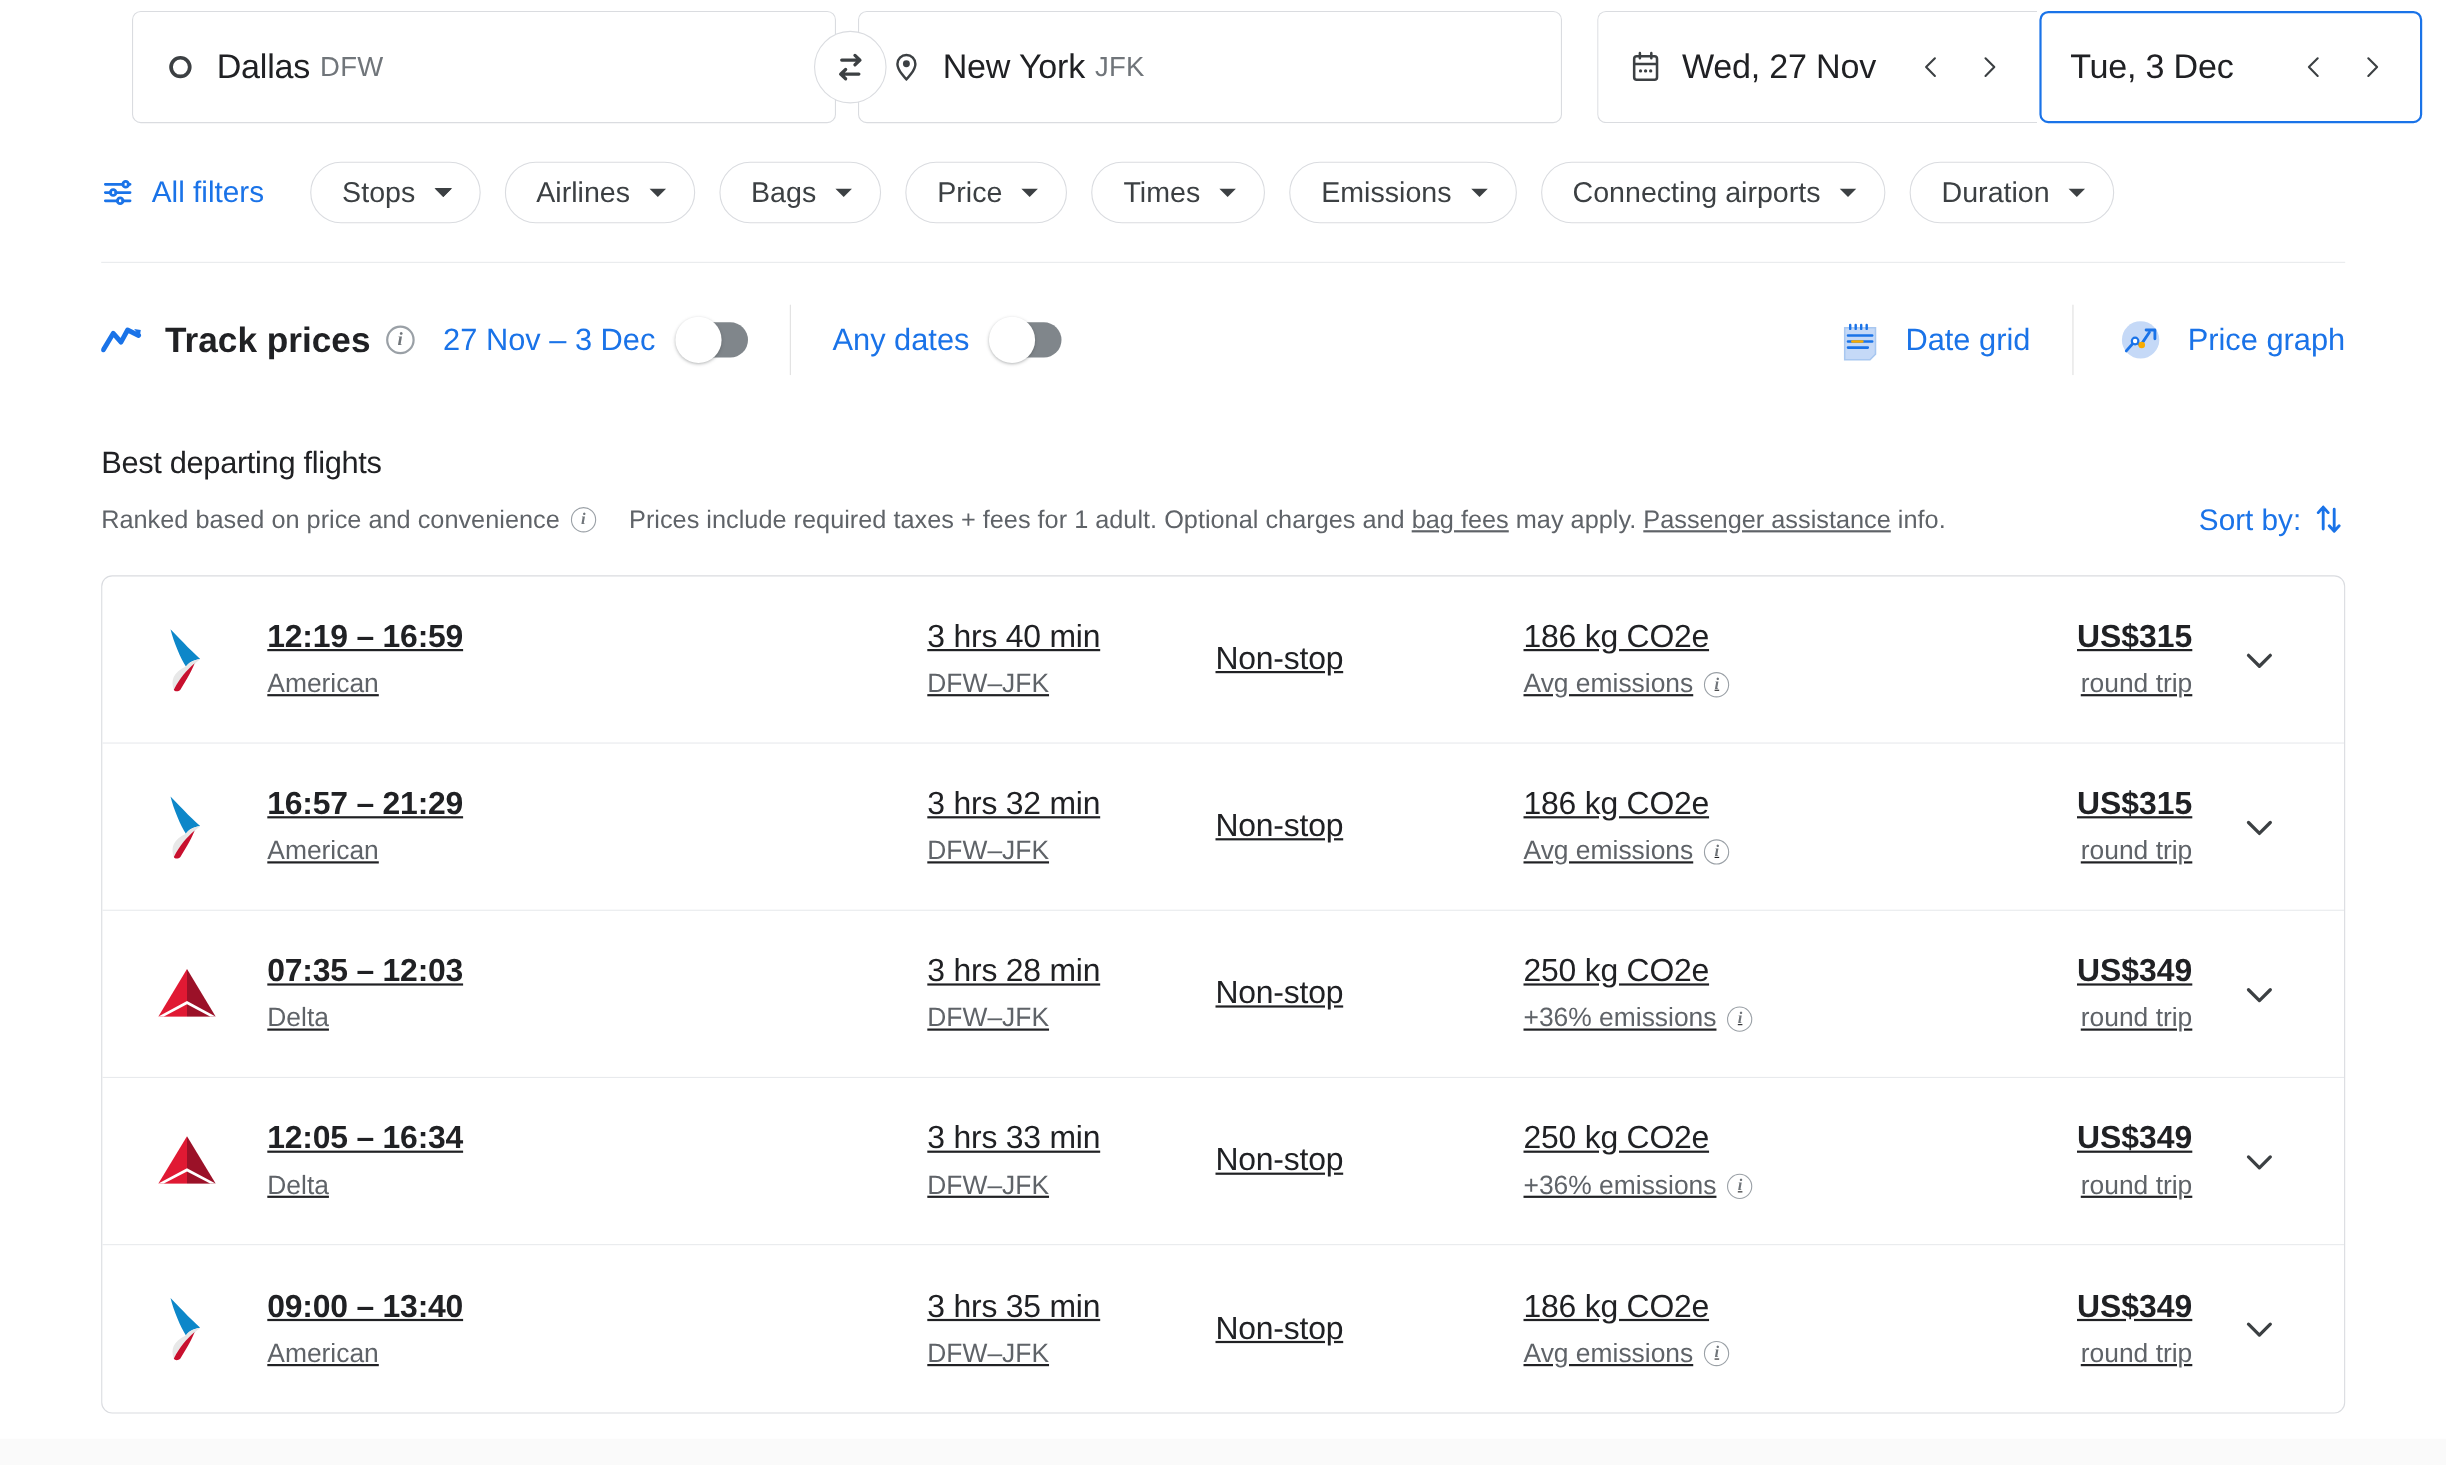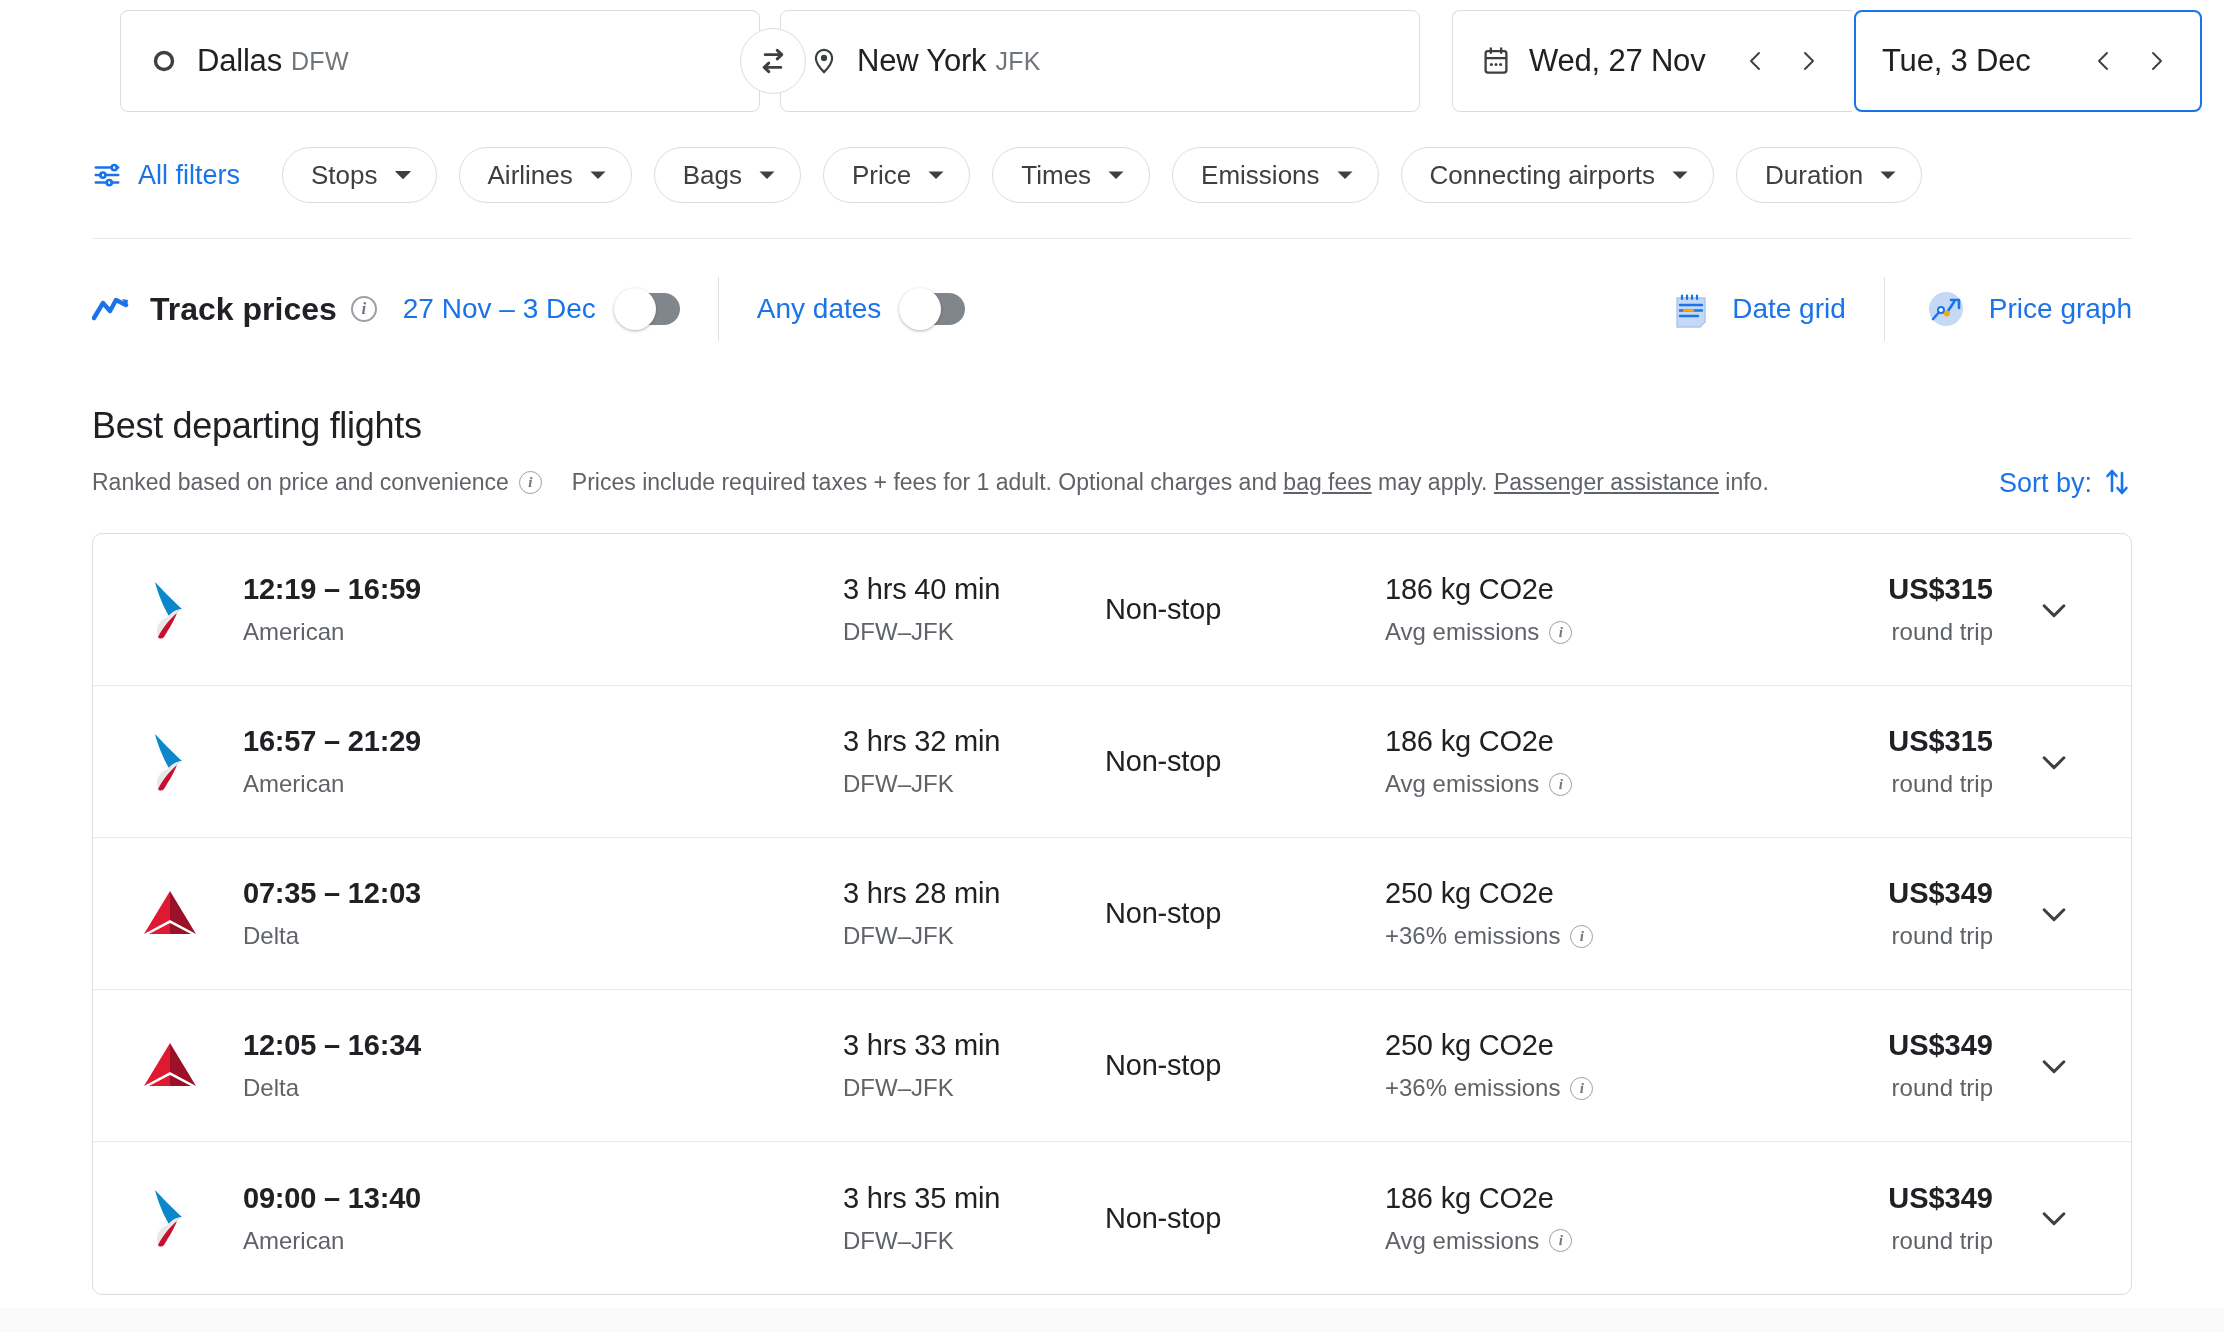--- a/index.html
+++ b/index.html
@@ -82,37 +82,37 @@
   .toggle { width: 62px; height: 32px; border-radius:16px; background:#80868b; position:relative; margin-left: 22px; }
   .toggle .knob { position:absolute; left:-4px; top:-5px; width:42px; height:42px; border-radius:50%; background:#fff; box-shadow:0 1px 3px rgba(60,64,67,.4); }
   .vdiv { width:1px; height:64px; background:#e0e0e0; margin: 0 38px; }
   .anydates { color:#1a73e8; font-size:28px; font-weight:500; }
   .spacer { flex: 1 1 auto; }
   .rightlink { display:flex; align-items:center; color:#1a73e8; font-size:28px; font-weight:500; }
   .rightlink .ic { margin-right: 20px; display:flex; align-items:center; }
 
   
   .headwrap { padding-left: 92px; padding-right: 92px; margin-top: 36px; }
-  .h1 { font-size: 36px; font-weight: 500; color:#202124; letter-spacing:-0.3px;margin-top:48px; }
+  .h1 { font-size: 28px; font-weight: 500; color:#202124; letter-spacing:-0.3px;margin-top:48px; }
   .subrow { display:flex; align-items:center; margin-top: 18px; }
   .sub { font-size: 23px; color:#5f6368;text-align:center; }
   .sub2 { font-size: 23px; color:#5f6368; margin-left: 30px; }
   .ul { text-decoration: underline; }
   .sortby { margin-left:auto; display:flex; align-items:flex-end; color:#1a73e8; font-size:27px; font-weight:500;}
   .sortby .sicon { margin-left: 10px; display:flex; align-items:center; }
 
   
   .card {
     margin: 34px 92px 0 92px;
     border: 1px solid #dadce0;
     border-radius: 10px;
     background:#fff;
     overflow: hidden;
   }
-  .frow { display:flex; align-items:center; height: 152px; padding: 0 42px 0 46px; border-bottom:1px solid #e8eaed; }
+  .frow { display:flex; align-items:center; height: 152px; padding: 0 42px 0 46px; border-bottom:1px solid #e8eaed;text-decoration:underline; }
   .frow:last-child { border-bottom:none; }
   .logo { width: 62px; flex:0 0 62px; display:flex; align-items:center; justify-content:center; margin-right: 42px; }
   .c-time { width: 600px; flex: 0 0 600px; }
   .c-dur  { width: 262px; flex: 0 0 262px; }
   .c-stop { width: 280px; flex: 0 0 280px; }
   .c-emis { width: 440px; flex: 0 0 440px; }
   .c-price{ flex: 1 1 auto; text-align:right; padding-right: 26px; }
   .c-chev { width: 70px; flex: 0 0 70px; display:flex; align-items:center; justify-content:center;}
   .l1 { font-size: 29px; font-weight: 600; color:#202124; letter-spacing:-0.2px; white-space:nowrap;}
   .l1n { font-size: 29px; font-weight: 400; color:#202124; letter-spacing:-0.2px; white-space:nowrap;}

